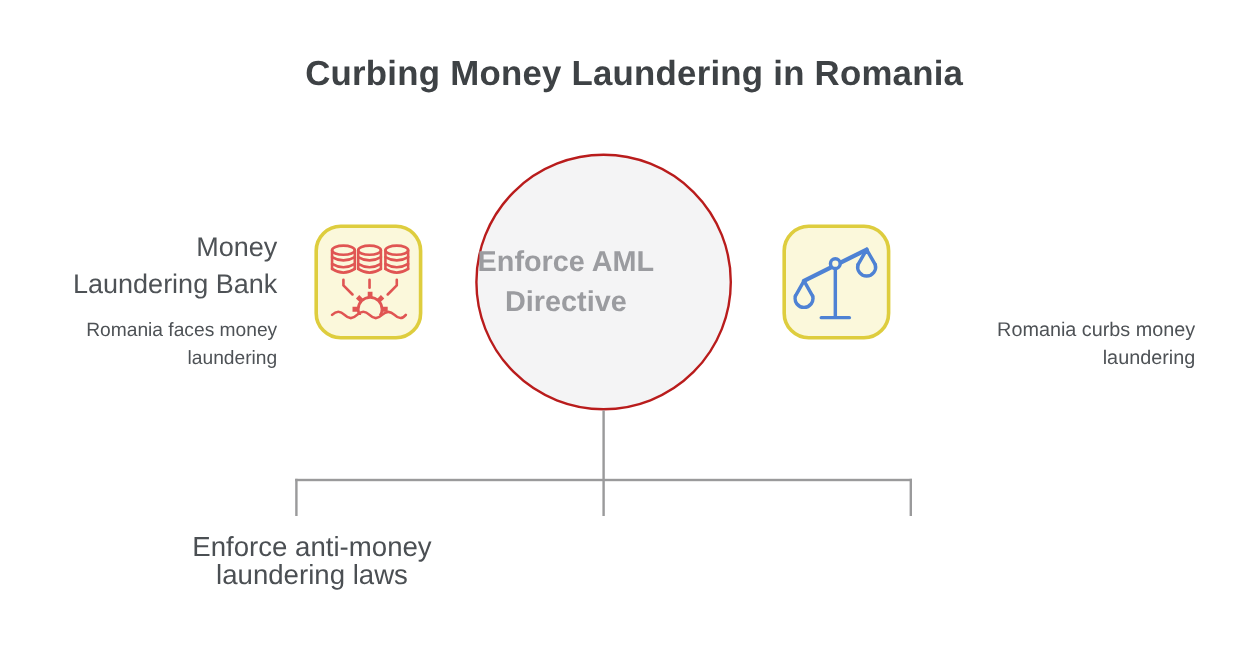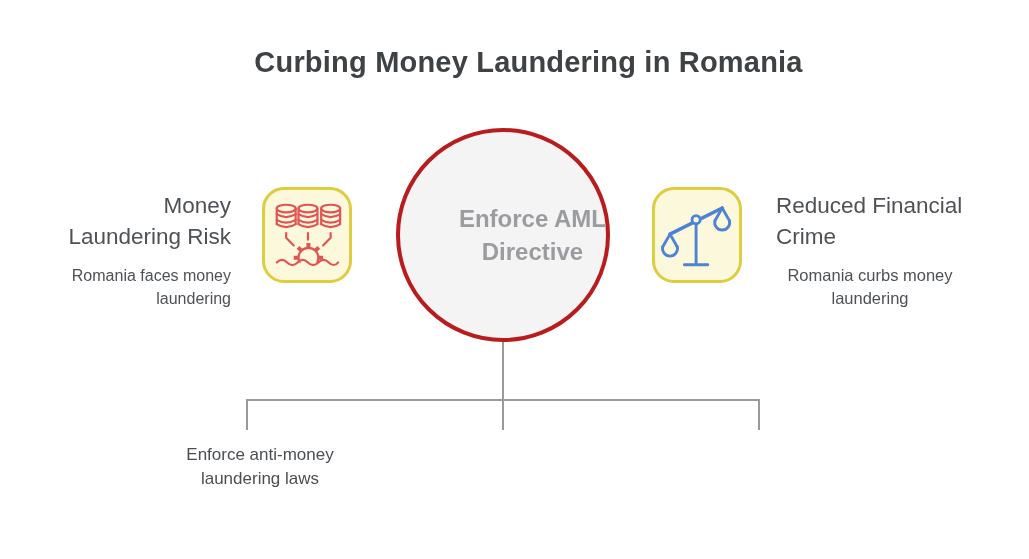--- a/index.html
+++ b/index.html
@@ -19,65 +19,65 @@
   }
   .cause-desc{
     position:absolute;left:20px;top:264px;width:211px;text-align:right;
     font-size:16px;color:#4E5256;line-height:23px;
   }
   .effect-heading{
     position:absolute;left:776px;top:190px;width:235px;text-align:left;
     font-size:22.5px;color:#4E5256;line-height:31px;
   }
   .effect-desc{
-    position:absolute;left:760px;top:264px;width:220px;text-align:center;
+    position:absolute;left:776px;top:264px;width:220px;text-align:right;
     font-size:16.5px;color:#4E5256;line-height:23px;
   }
   
   .icon-box{
     position:absolute;top:187px;width:90px;height:96px;box-sizing:border-box;
     background:#FBF8DB;border:3px solid #DECD3E;border-radius:22px;
     display:flex;align-items:center;justify-content:center;
   }
   .icon-box.left{left:262px;}
   .icon-box.right{left:652px;}
   
   .center-node{
     position:absolute;left:396px;top:128px;width:214px;height:214px;box-sizing:border-box;
-    background:#F4F4F5;border:4px solid #b91c1c;border-radius:50%;
-    display:flex;align-items:center;justify-content:flex-end;text-align:center;
+    background:#F4F4F5;border:2px solid #b91c1c;border-radius:50%;
+    display:flex;align-items:center;justify-content:flex-start;text-align:center;
   }
   .center-node-label{
     font-size:24px;font-weight:bold;color:#9B9CA0;line-height:33px;
   }
   
   .line{position:absolute;background:#9A9A9B;}
   .stem{left:502px;top:342px;width:2px;height:88px;}
   .bar{left:246px;top:399px;width:514px;height:2px;}
   .drop-left{left:246px;top:399px;width:2px;height:31px;}
   .drop-right{left:758px;top:399px;width:2px;height:31px;}
   
   .branch{
     position:absolute;top:443px;width:260px;text-align:center;
-    font-size:17px;color:#4B4F53;line-height:24px;
+    font-size:23px;color:#4B4F53;line-height:24px;
   }
   .branch.b1{left:130px;}
   .branch.b2{left:370px;}
   .branch.b3{left:650px;}
   .icon-svg{display:block;}
 </style>
 </head>
 <body>
 
 <div class="canvas">
 
   <div class="page-title">Curbing Money Laundering in Romania</div>
 
   <div class="cause-heading preline">Money
-Laundering Risk</div>
+Laundering Bank</div>
   <div class="cause-desc preline">Romania faces money
 laundering</div>
 
   <div class="icon-box left">
     <span>
       <svg class="icon-svg" width="70" height="76" viewBox="0 0 74 80" fill="none" stroke="#E05553" stroke-width="2.3" stroke-linecap="round" stroke-linejoin="round">
 
         <ellipse cx="15" cy="12" rx="10" ry="4"></ellipse>
         <path d="M5,12 V28.5 M25,12 V28.5"></path>
         <path d="M5,18 Q15,24 25,18 M5,24 Q15,30 25,24 M5,28.5 Q15,35 25,28.5"></path>
@@ -133,22 +133,20 @@
 
         <path d="M10,43 L2,57 M10,43 L18,57"></path>
         <path d="M2,57 A8.3,8.3 0 1 0 18,57"></path>
 
         <path d="M68,14 L60,28 M68,14 L76,28"></path>
         <path d="M60,28 A8.3,8.3 0 1 0 76,28"></path>
       </svg>
     </span>
   </div>
 
-  <div class="effect-heading preline">Reduced Financial
-Crime</div>
   <div class="effect-desc preline">Romania curbs money
 laundering</div>
 
   <div class="line stem"></div>
   <div class="line bar"></div>
   <div class="line drop-left"></div>
   <div class="line drop-right"></div>
 
   <div class="branch b1 preline">Enforce anti-money
 laundering laws</div>

